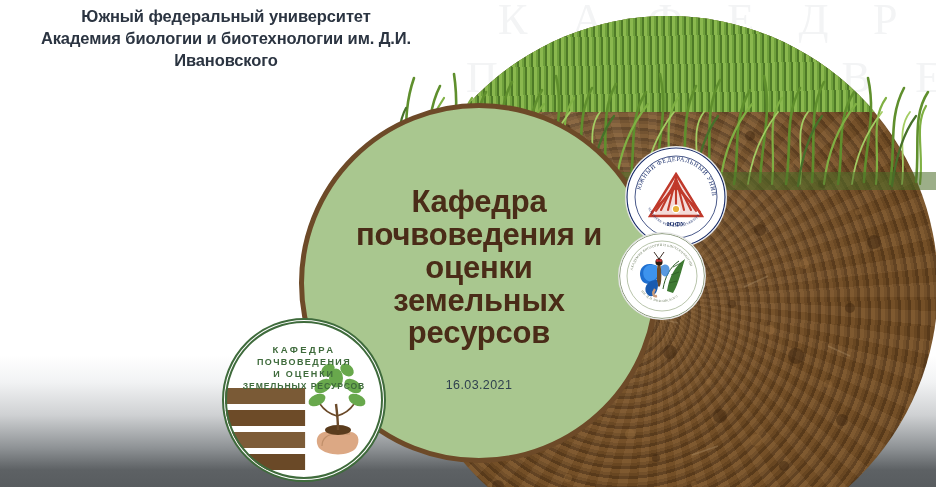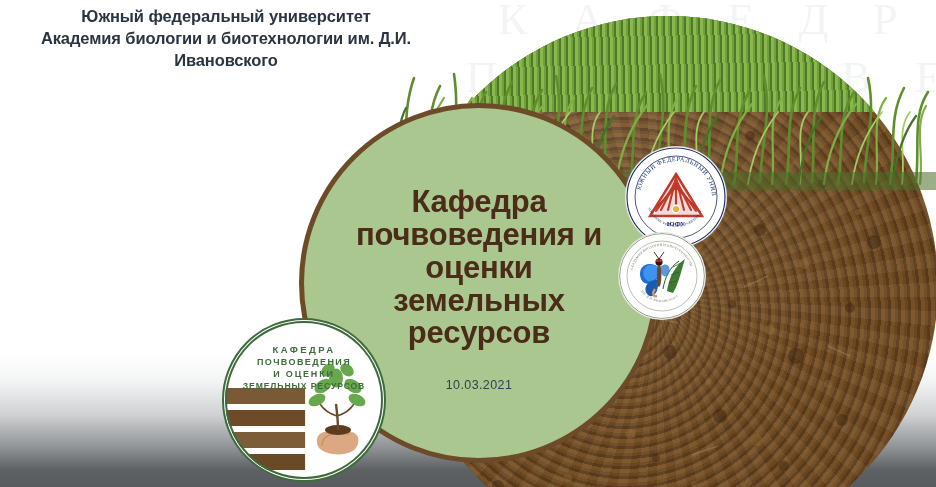--- a/index.html
+++ b/index.html
@@ -316,21 +316,21 @@
       <rect x="0" y="172" width="544" height="18" fill="#4a6b27" opacity="0.55"></rect>
     </svg>
   </div>
 
   <div id="green-disc">
     <div id="main-title">Кафедра
 почвоведения и
 оценки
 земельных
 ресурсов</div>
-    <div id="main-date">10.03.2021</div>
+    <div id="main-date">16.03.2021</div>
   </div>
 
   <div id="header-block">Южный федеральный университет
 Академия биологии и биотехнологии им. Д.И.
 Ивановского</div>
 
   <div class="badge" id="badge-sfedu">
     <svg width="100" height="100" viewBox="0 0 100 100">
       <circle cx="50" cy="50" r="49" fill="#ffffff" stroke="#1b2f6b" stroke-width="1.2"></circle>
       <circle cx="50" cy="50" r="41" fill="none" stroke="#1b2f6b" stroke-width="0.8"></circle>

